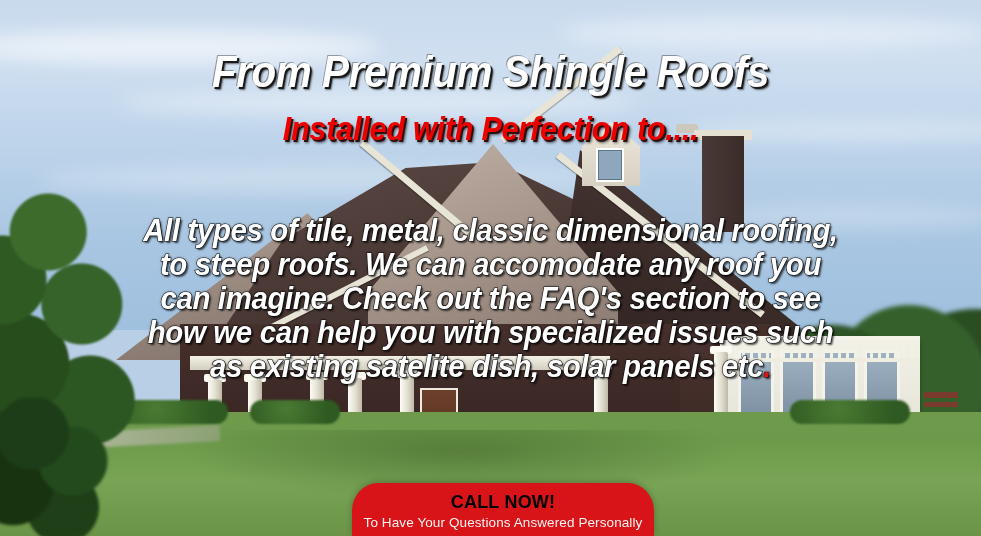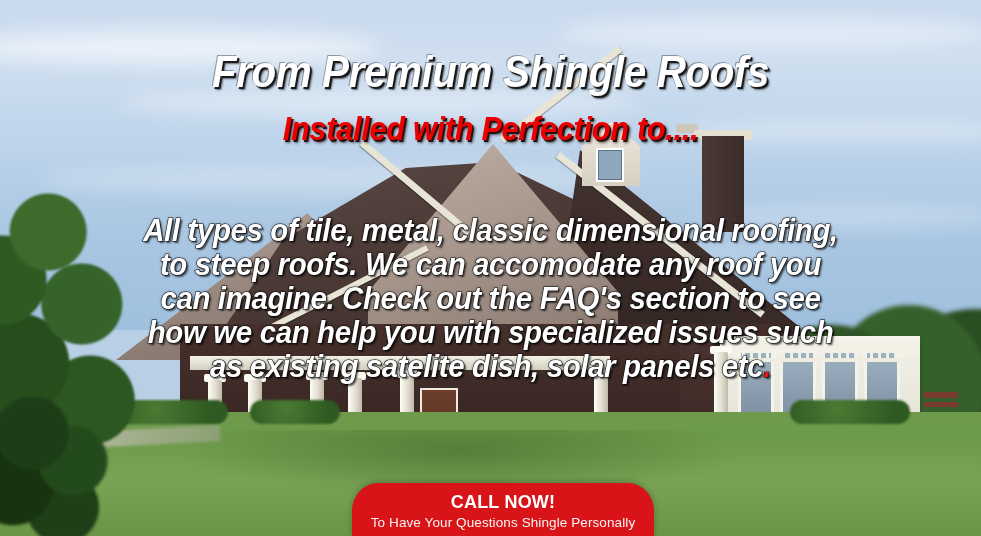--- a/index.html
+++ b/index.html
@@ -295,21 +295,21 @@
     width: 302px; height: 53px;
     background: #d81419;
     border-radius: 26px 26px 0 0 / 28px 28px 0 0;
     box-shadow: 0 -1px 6px rgba(0,0,0,.25);
     text-align: center;
     cursor: pointer;
     overflow: hidden;
   }
   .cta-title {
     margin-top: 8px;
-    color: #ffffff;
+    color: #000000;
     font-size: 18px;
     font-weight: bold;
     letter-spacing: .2px;
     line-height: 22px;
   }
   .cta-sub {
     color: #f7f4f2;
     font-size: 13.5px;
     line-height: 18px;
     letter-spacing: .1px;
@@ -414,16 +414,16 @@
       <div>to steep roofs. We can accomodate any roof you</div>
       <div>can imagine. Check out the FAQ's section to see</div>
       <div>how we can help you with specialized issues such</div>
       <div><span>as existing satelite dish, solar panels etc</span><span class="dot-red">.</span></div>
     </div>
 
   </div>
 
   <div class="cta">
     <div class="cta-title">CALL NOW!</div>
-    <div class="cta-sub">To Have Your Questions Shingle Personally</div>
+    <div class="cta-sub">To Have Your Questions Answered Personally</div>
   </div>
 
 </div>
 
 </body></html>

